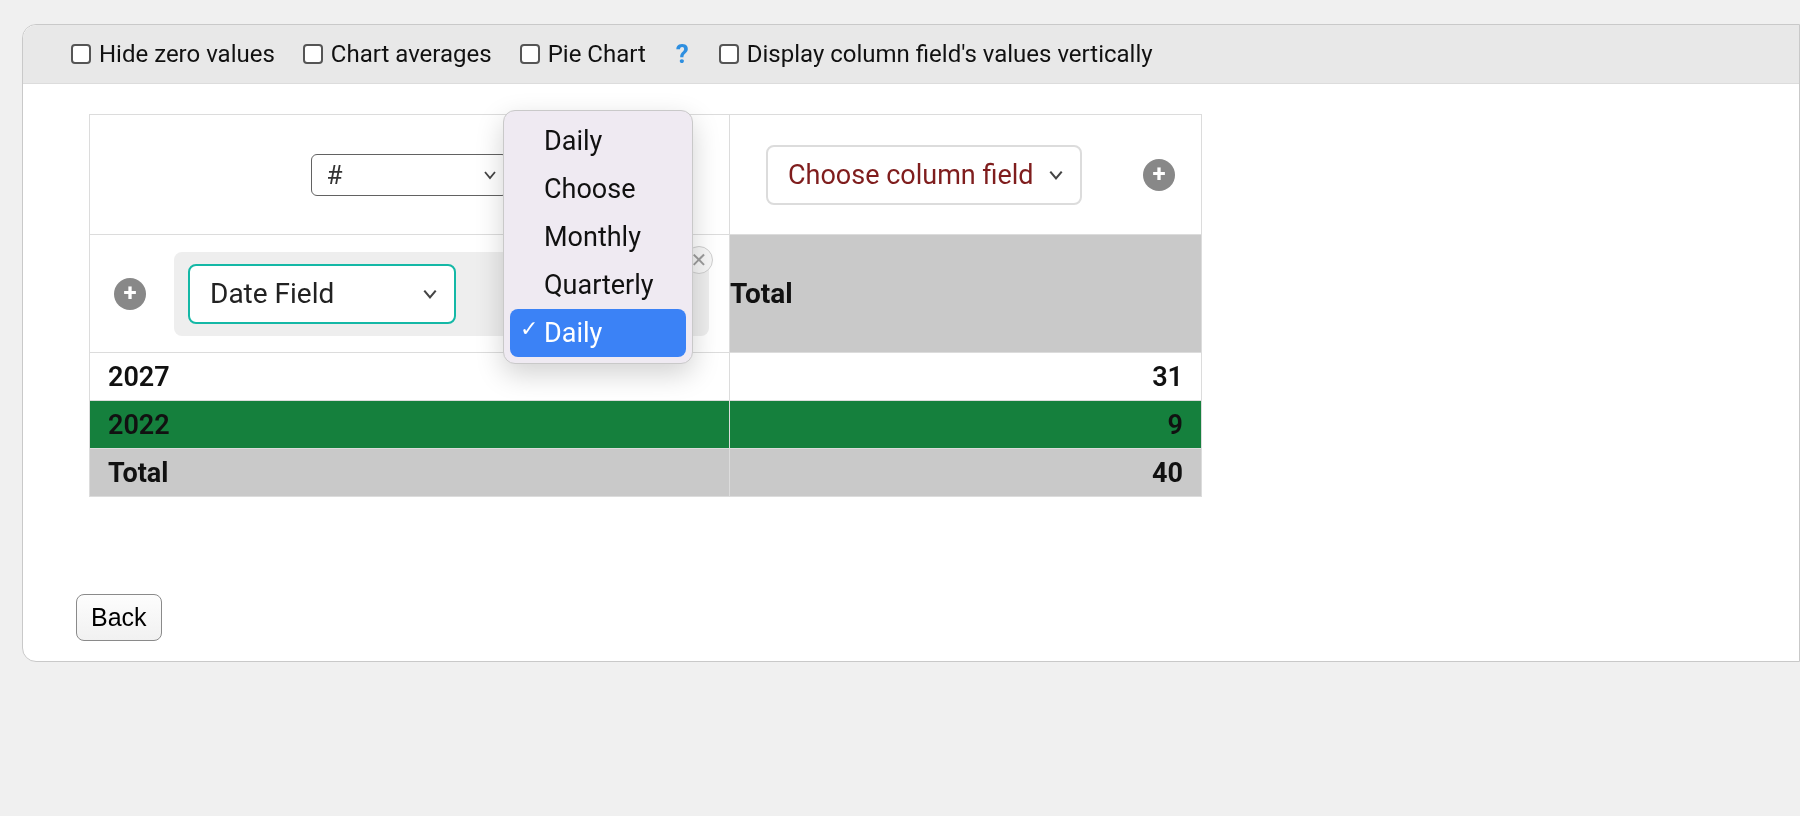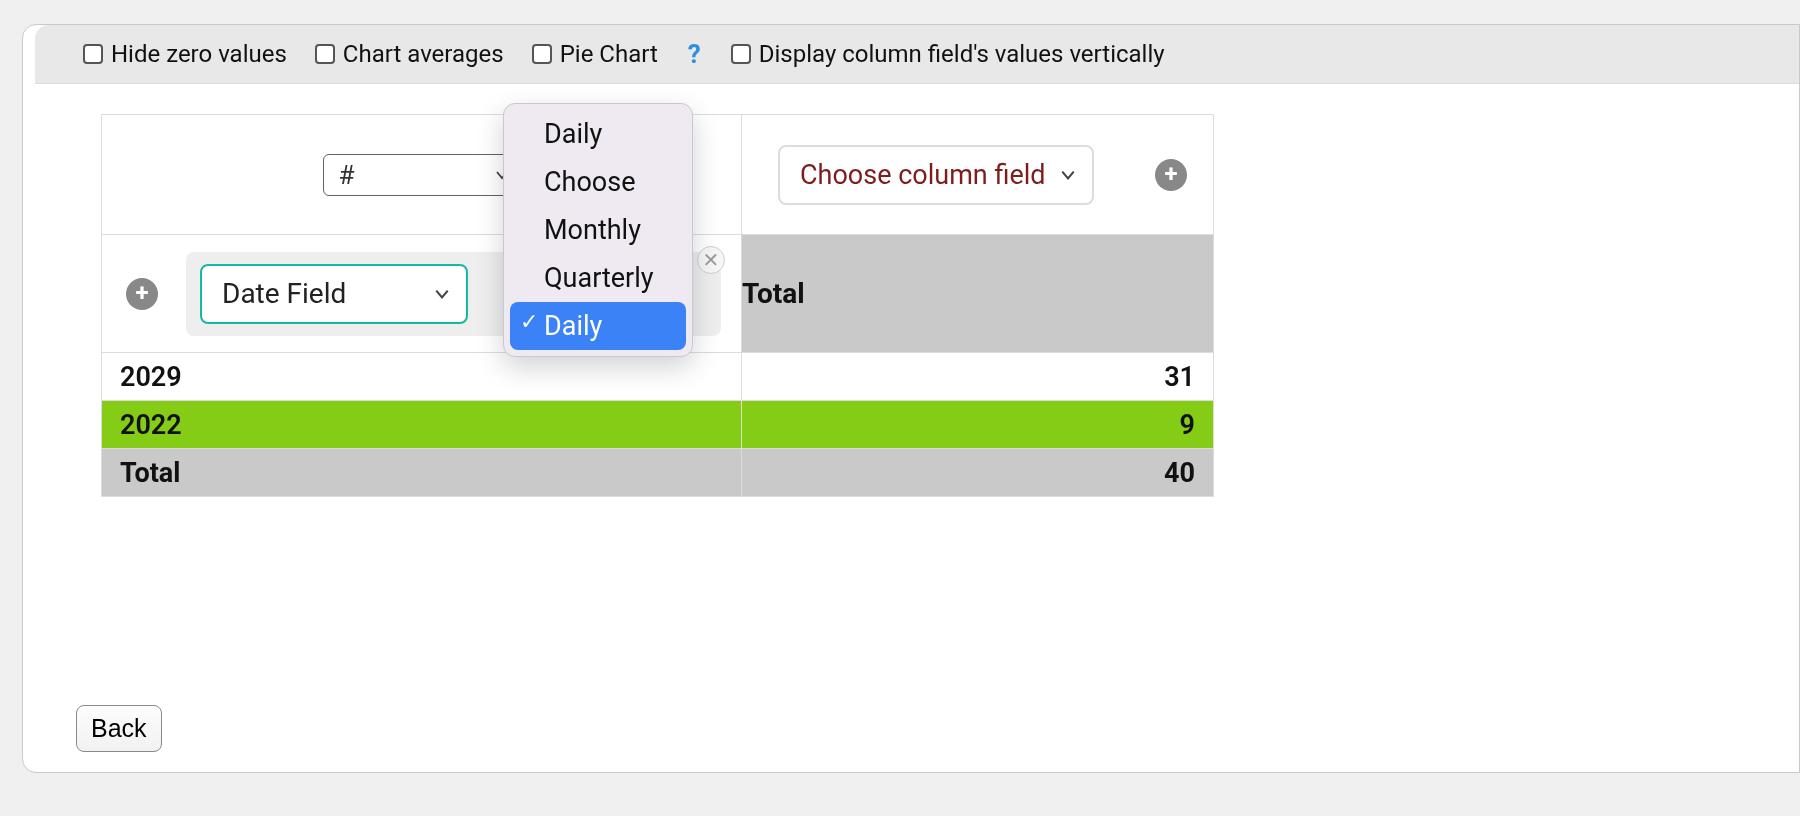--- a/index.html
+++ b/index.html
@@ -11,27 +11,26 @@
     width: 1800px;
     height: 816px;
     overflow: hidden;
   }
 
   .panel {
     position: absolute;
     left: 22px;
     top: 24px;
     width: 1778px; 
-    height: 749px;
+    height: 638px;
     background: #ffffff;
     border: 1px solid #c9c9c9;
     border-top-left-radius: 14px;
     border-bottom-left-radius: 14px;
     overflow: visible;
-    padding-left: 12px;
   }
 
   
   .toolbar {
     background: #e8e8e8;
     border-top-left-radius: 14px;
     padding: 14px 20px 14px 48px;
     display: flex;
     align-items: center;
     gap: 28px;
@@ -186,21 +185,21 @@
   }
 
   
   .data-row td {
     font-size: 27px;
     height: 48px;
     background: #fff;
   }
   .data-row td.label { padding-left: 18px; font-weight: 600; }
   .data-row td.value { text-align: right; padding-right: 18px; font-weight: 600; }
-  .data-row.alt td { background: #84cc16; }
+  .data-row.alt td { background: #15803d; }
 
   .total-row td {
     background: #c9c9c9;
     font-size: 27px;
     font-weight: 700;
     height: 48px;
   }
   .total-row td.label { padding-left: 18px; }
   .total-row td.value { text-align: right; padding-right: 18px; }
 
@@ -214,21 +213,21 @@
     background: linear-gradient(#fdfdfd, #f1f1f1);
     padding: 8px 14px;
     font-size: 25px;
     margin-left: 35px;
   }
 
   
   .dropdown {
     position: absolute;
     left: 480px;
-    top: 78px;
+    top: 85px;
     width: 190px;
     background: #efeaf2;
     border: 1px solid #c9c9c9;
     border-radius: 12px;
     box-shadow: 0 10px 28px rgba(0,0,0,0.18);
     padding: 6px;
     z-index: 50;
   }
   .dropdown .item {
     font-size: 27px;
@@ -341,21 +340,21 @@
               </div>
             </div>
           </div>
         </td>
         <td class="total-head">
           <span>Total</span>
         </td>
       </tr>
 
       <tr class="data-row">
-        <td class="label">2029</td>
+        <td class="label">2027</td>
         <td class="value">31</td>
       </tr>
       <tr class="data-row alt">
         <td class="label">2022</td>
         <td class="value">9</td>
       </tr>
       <tr class="total-row">
         <td class="label">Total</td>
         <td class="value">40</td>
       </tr>

